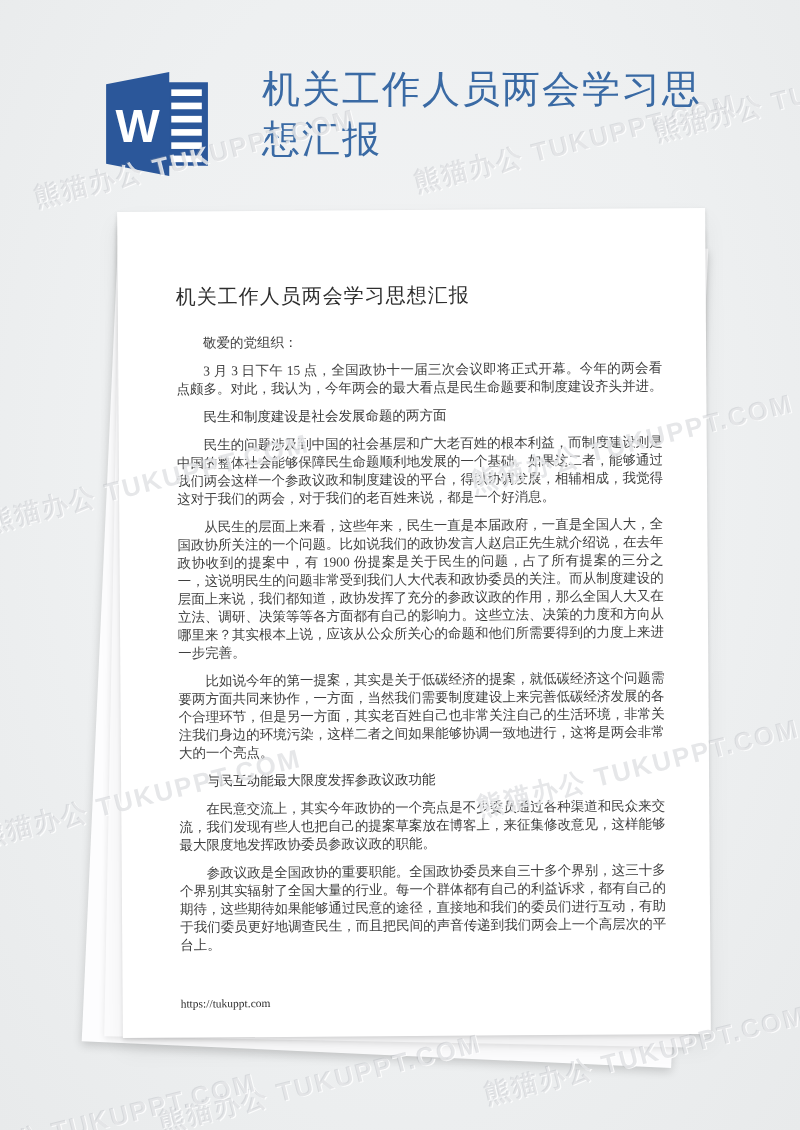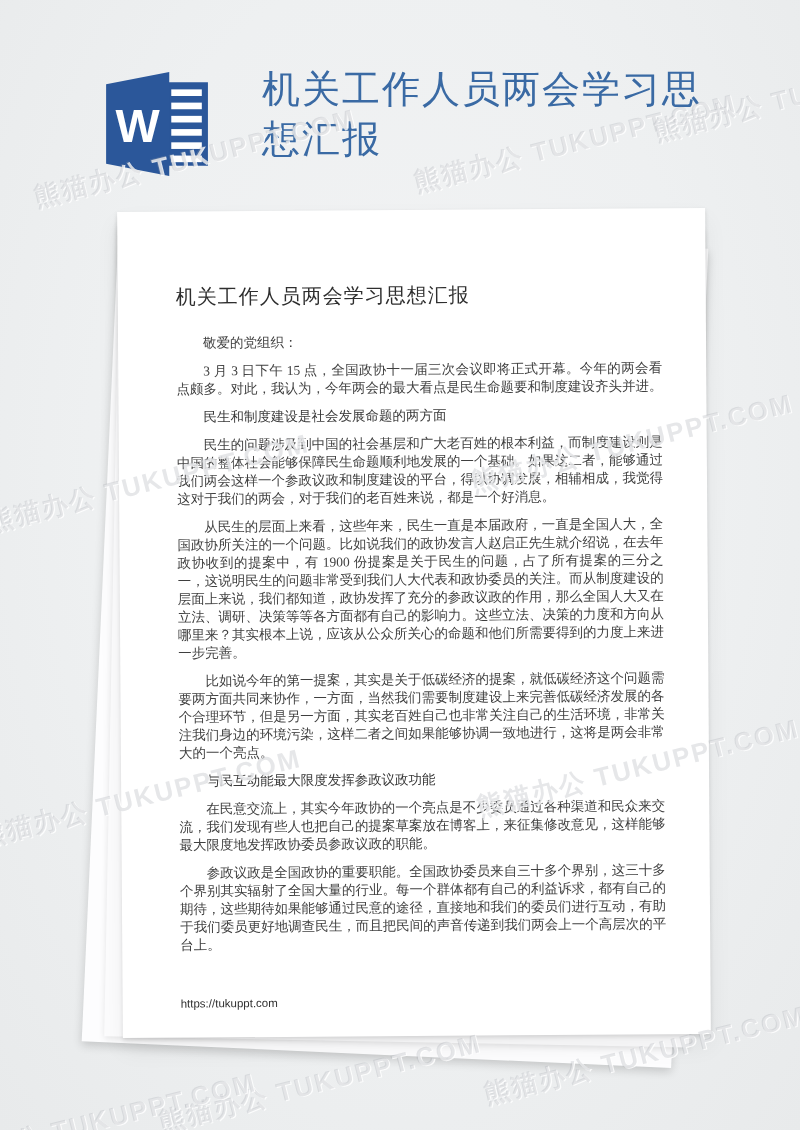--- a/index.html
+++ b/index.html
@@ -49,21 +49,21 @@
     margin-top:72px; font-size:20px; font-weight:400; letter-spacing:1px; color:#2e2e2e;
   }
   .greeting { margin-top:24px; }
   .greeting, .para, .subhead {
     font-size:13.5px; line-height:18px; text-align:justify; text-indent:2em;
     margin-bottom:10px;
   }
   .subhead { color:#383838; }
   .footer-link {
     position:absolute; left:0; top:786px;
-    font-family:Liberation Sans, sans-serif; font-size:11.5px; color:#2f2f2f;
+    font-family:Liberation Serif, serif; font-size:11.5px; color:#2f2f2f;
     text-decoration:none;
   }
 
   
   .wm {
     position:absolute; z-index:30; white-space:nowrap; pointer-events:none;
     font-weight:bold; font-size:26px; letter-spacing:2px;
     color:rgba(158,164,171,0.26);
     text-shadow:1px 1px 0 rgba(255,255,255,0.85);
     transform:translate(-50%,-50%) rotate(-14deg);

